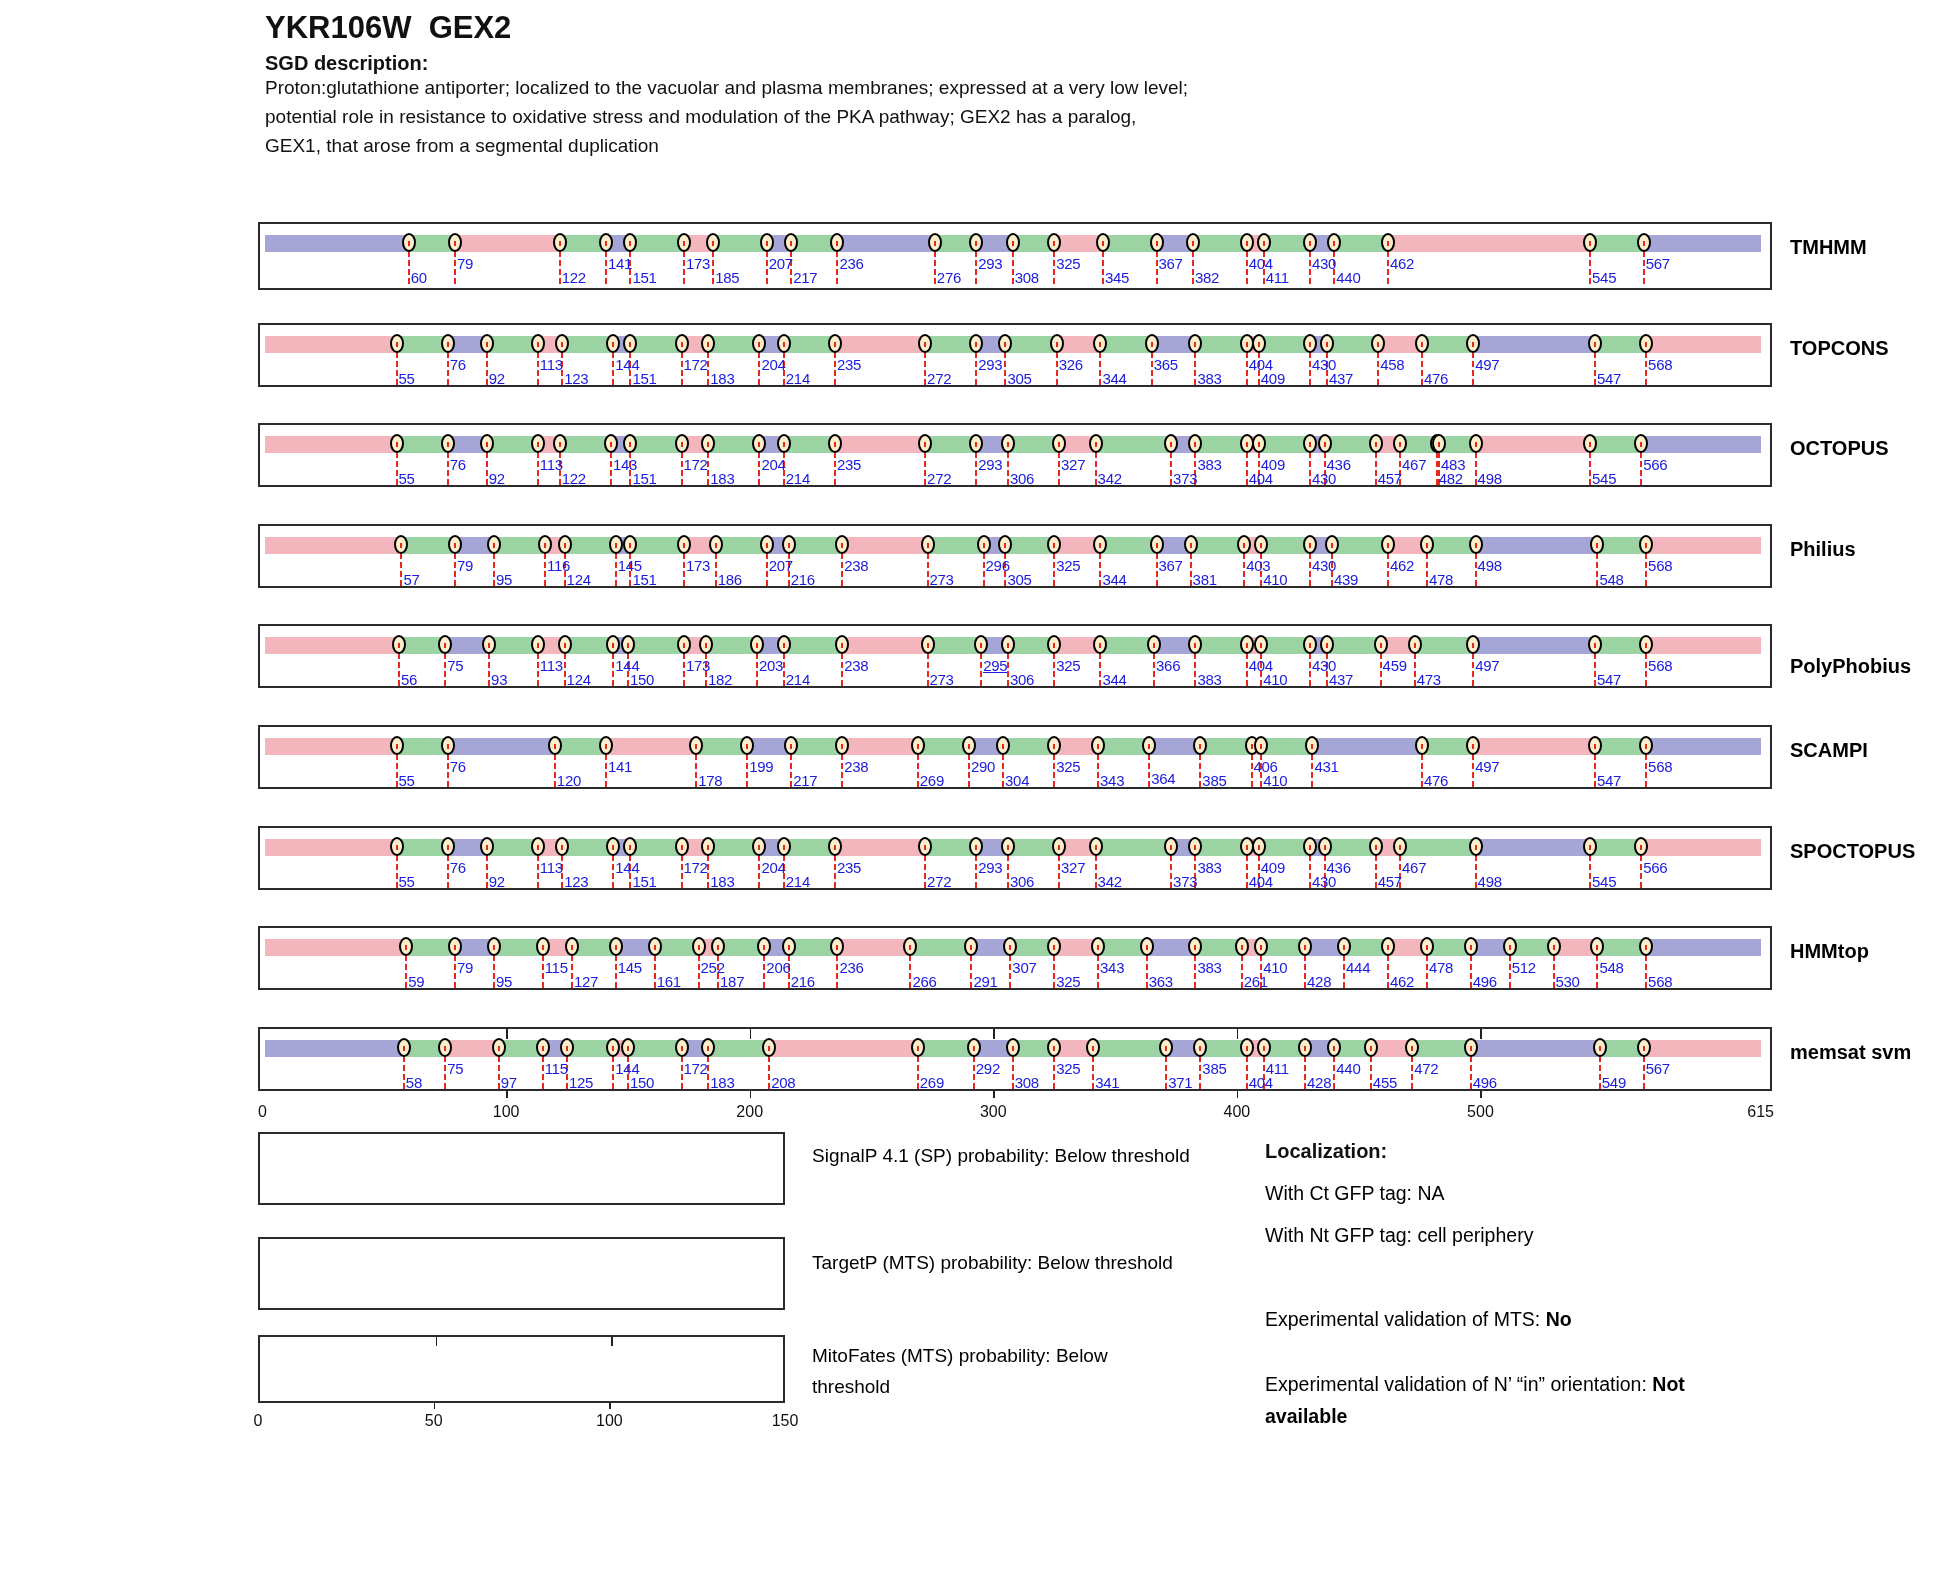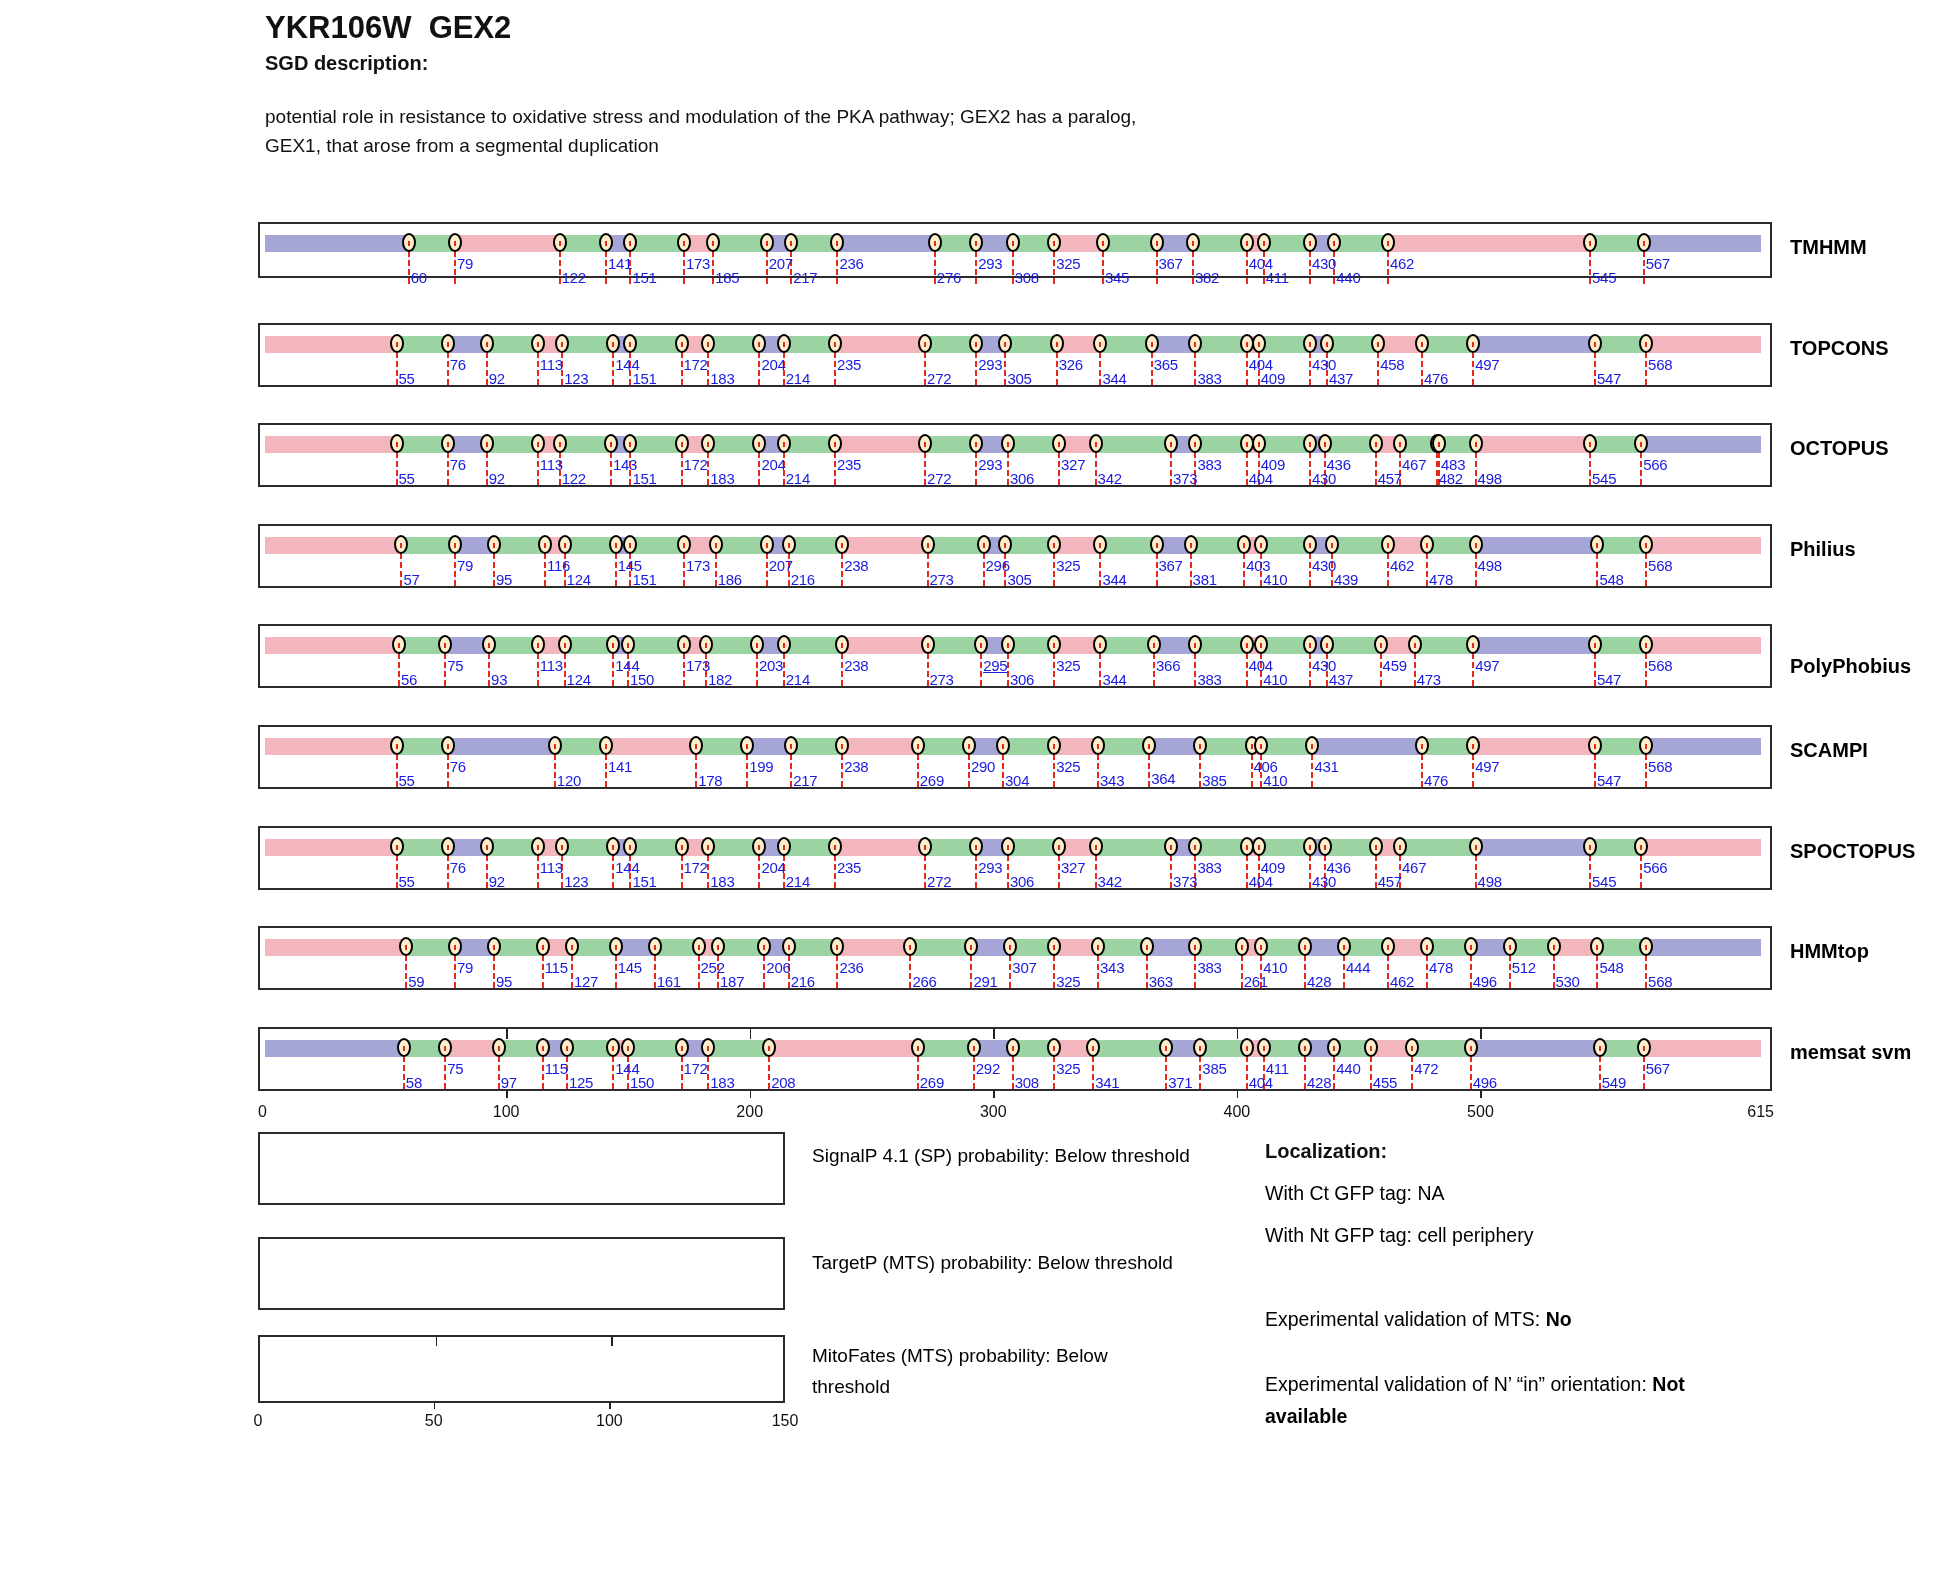--- a/index.html
+++ b/index.html
@@ -26,26 +26,27 @@
   .info-bold{font-weight:bold;}
   .loc-title{font-size:20px;font-weight:bold;}
 </style>
 </head>
 <body>
 
 <div id="page">
 
   <div class="abs title" style="left:265px;top:10px;">YKR106W  GEX2</div>
   <div class="abs sgd-label" style="left:265px;top:52px;">SGD description:</div>
+  <div class="abs desc-line" style="left:265px;top:73px;">Proton:glutathione antiporter; localized to the vacuolar and plasma membranes; expressed at a very low level;</div>
   <div class="abs desc-line" style="left:265px;top:102px;">potential role in resistance to oxidative stress and modulation of the PKA pathway; GEX2 has a paralog,</div>
   <div class="abs desc-line" style="left:265px;top:131px;">GEX1, that arose from a segmental duplication</div>
 
 
   <div id="tracks">
-      <div class="panel" style="left: 258px; top: 222px; width: 1514px; height: 56px;">
+      <div class="panel" style="left: 258px; top: 222px; width: 1514px; height: 68px;">
         <div class="seg" style="left: 5.0058px; width: 143.712px; background: rgb(166, 166, 214);"></div>
         <div class="seg" style="left: 148.718px; width: 46.2802px; background: rgb(155, 212, 162);"></div>
         <div class="seg" style="left: 194.998px; width: 104.739px; background: rgb(242, 182, 188);"></div>
         <div class="seg" style="left: 299.738px; width: 46.2802px; background: rgb(155, 212, 162);"></div>
         <div class="seg" style="left: 346.018px; width: 24.358px; background: rgb(166, 166, 214);"></div>
         <div class="seg" style="left: 370.376px; width: 53.5876px; background: rgb(155, 212, 162);"></div>
         <div class="seg" style="left: 423.963px; width: 29.2296px; background: rgb(242, 182, 188);"></div>
         <div class="seg" style="left: 453.193px; width: 53.5876px; background: rgb(155, 212, 162);"></div>
         <div class="seg" style="left: 506.781px; width: 24.358px; background: rgb(166, 166, 214);"></div>
         <div class="seg" style="left: 531.139px; width: 46.2802px; background: rgb(155, 212, 162);"></div>

